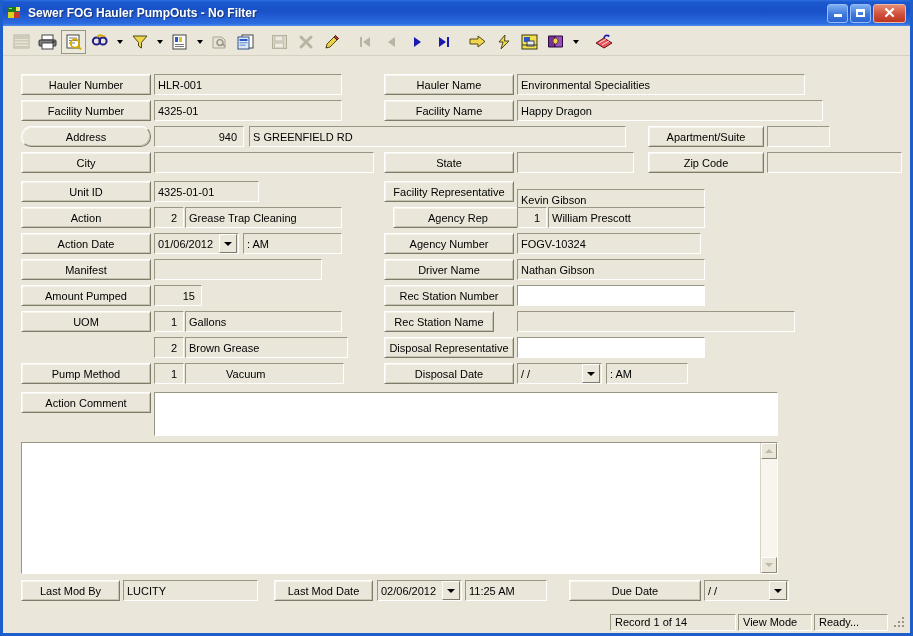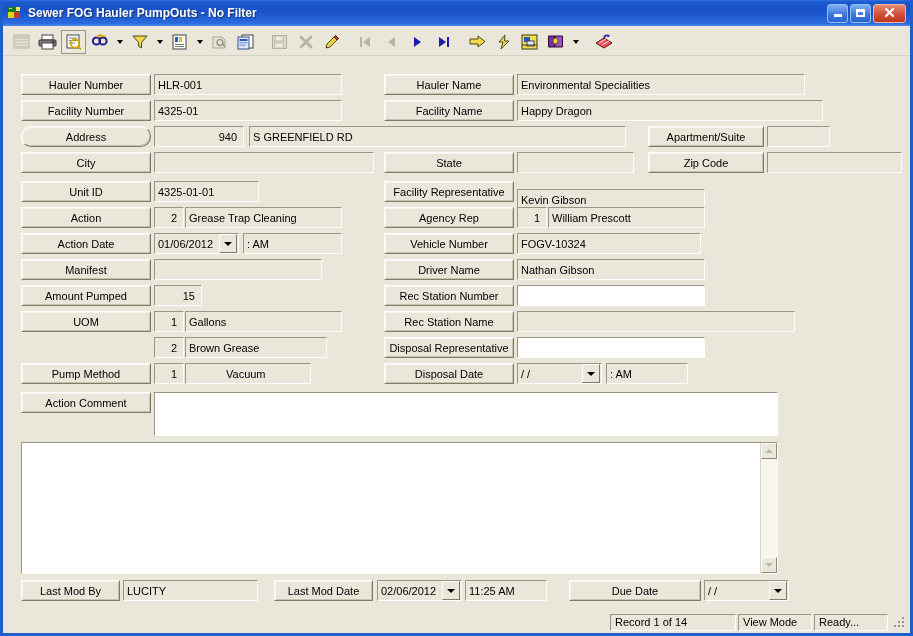--- a/index.html
+++ b/index.html
@@ -412,59 +412,59 @@
     <div class="fld" style="left:764px;top:96px;width:135px;"></div>
 
     <div class="lbl" style="left:18px;top:125px;width:130px;">Unit ID</div>
     <div class="fld" style="left:151px;top:125px;width:105px;">4325-01-01</div>
     <div class="lbl" style="left:381px;top:125px;width:130px;">Facility Representative</div>
     <div class="fld" style="left:514px;top:125px;width:188px;margin-top:8px;">Kevin Gibson</div>
 
     <div class="lbl" style="left:18px;top:151px;width:130px;">Action</div>
     <div class="fld num" style="left:151px;top:151px;width:30px;">2</div>
     <div class="fld" style="left:182px;top:151px;width:157px;">Grease Trap Cleaning</div>
-    <div class="lbl" style="left:381px;top:151px;width:130px;text-align:center;">Agency Rep</div>
+    <div class="lbl" style="left:390px;top:151px;width:130px;text-align:center;">Agency Rep</div>
     <div class="fld num" style="left:514px;top:151px;width:30px;">1</div>
     <div class="fld" style="left:545px;top:151px;width:157px;">William Prescott</div>
 
     <div class="lbl" style="left:18px;top:177px;width:130px;">Action Date</div>
     <div class="combo" style="left:151px;top:177px;width:85px;">
       <span class="cval">01/06/2012</span>
       <span class="cbtn">
           <i></i>
         </span>
     </div>
     <div class="fld" style="left:240px;top:177px;width:99px;">:     AM</div>
-    <div class="lbl" style="left:381px;top:177px;width:130px;">Vehicle Number</div>
+    <div class="lbl" style="left:381px;top:177px;width:130px;">Agency Number</div>
     <div class="fld" style="left:514px;top:177px;width:184px;">FOGV-10324</div>
 
     <div class="lbl" style="left:18px;top:203px;width:130px;">Manifest</div>
     <div class="fld" style="left:151px;top:203px;width:168px;"></div>
     <div class="lbl" style="left:381px;top:203px;width:130px;">Driver Name</div>
     <div class="fld" style="left:514px;top:203px;width:188px;">Nathan Gibson</div>
 
     <div class="lbl" style="left:18px;top:229px;width:130px;">Amount Pumped</div>
     <div class="fld num" style="left:151px;top:229px;width:48px;">15</div>
     <div class="lbl" style="left:381px;top:229px;width:130px;">Rec Station Number</div>
     <div class="fld white" style="left:514px;top:229px;width:188px;"></div>
 
     <div class="lbl" style="left:18px;top:255px;width:130px;">UOM</div>
     <div class="fld num" style="left:151px;top:255px;width:30px;">1</div>
     <div class="fld" style="left:182px;top:255px;width:157px;">Gallons</div>
-    <div class="lbl" style="left:381px;top:255px;width:130px;">Rec Station Name</div>
+    <div class="lbl" style="left:381px;top:255px;width:110px;">Rec Station Name</div>
     <div class="fld" style="left:514px;top:255px;width:278px;"></div>
 
     <div class="fld num" style="left:151px;top:281px;width:30px;">2</div>
-    <div class="fld" style="left:182px;top:281px;width:142px;">Brown Grease</div>
+    <div class="fld" style="left:182px;top:281px;width:163px;">Brown Grease</div>
     <div class="lbl" style="left:381px;top:281px;width:130px;">Disposal Representative</div>
     <div class="fld white" style="left:514px;top:281px;width:188px;"></div>
 
     <div class="lbl" style="left:18px;top:307px;width:130px;">Pump Method</div>
     <div class="fld num" style="left:151px;top:307px;width:30px;">1</div>
-    <div class="fld" style="left:182px;top:307px;width:126px;padding-left:40px;">Vacuum</div>
+    <div class="fld" style="left:182px;top:307px;width:159px;padding-left:40px;">Vacuum</div>
     <div class="lbl" style="left:381px;top:307px;width:130px;">Disposal Date</div>
     <div class="combo" style="left:514px;top:307px;width:85px;">
       <span class="cval">  /   /</span>
       <span class="cbtn">
           <i></i>
         </span>
     </div>
     <div class="fld" style="left:603px;top:307px;width:82px;">:     AM</div>
 
     <div class="lbl" style="left:18px;top:336px;width:130px;">Action Comment</div>

